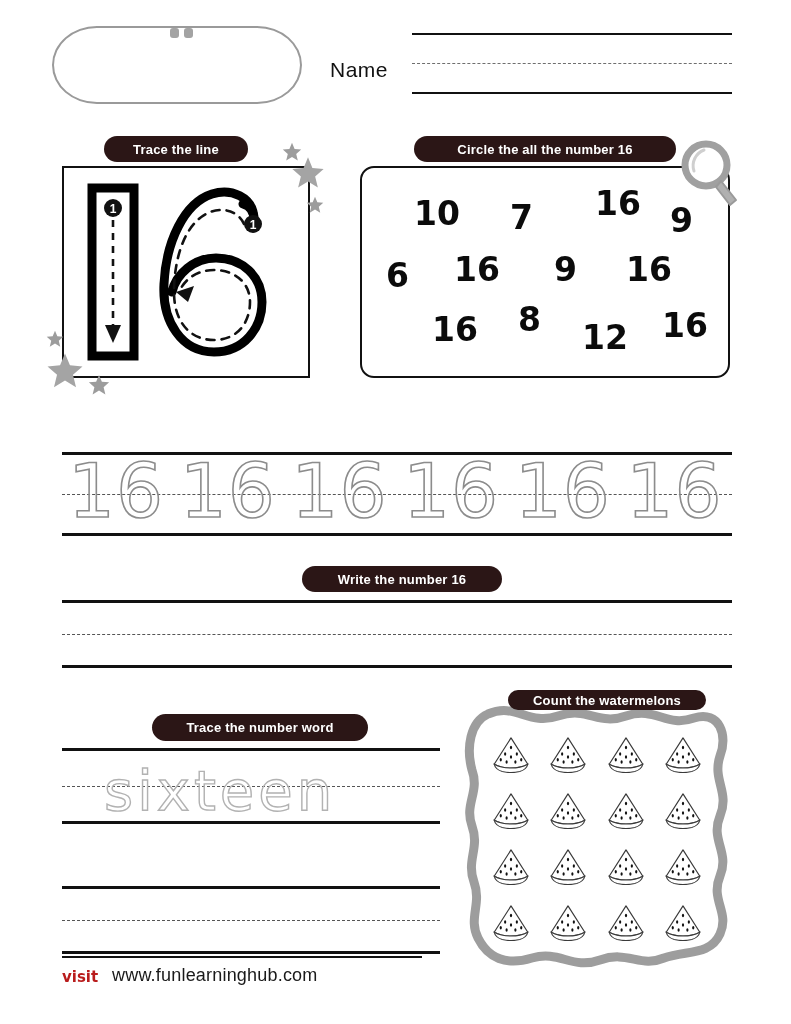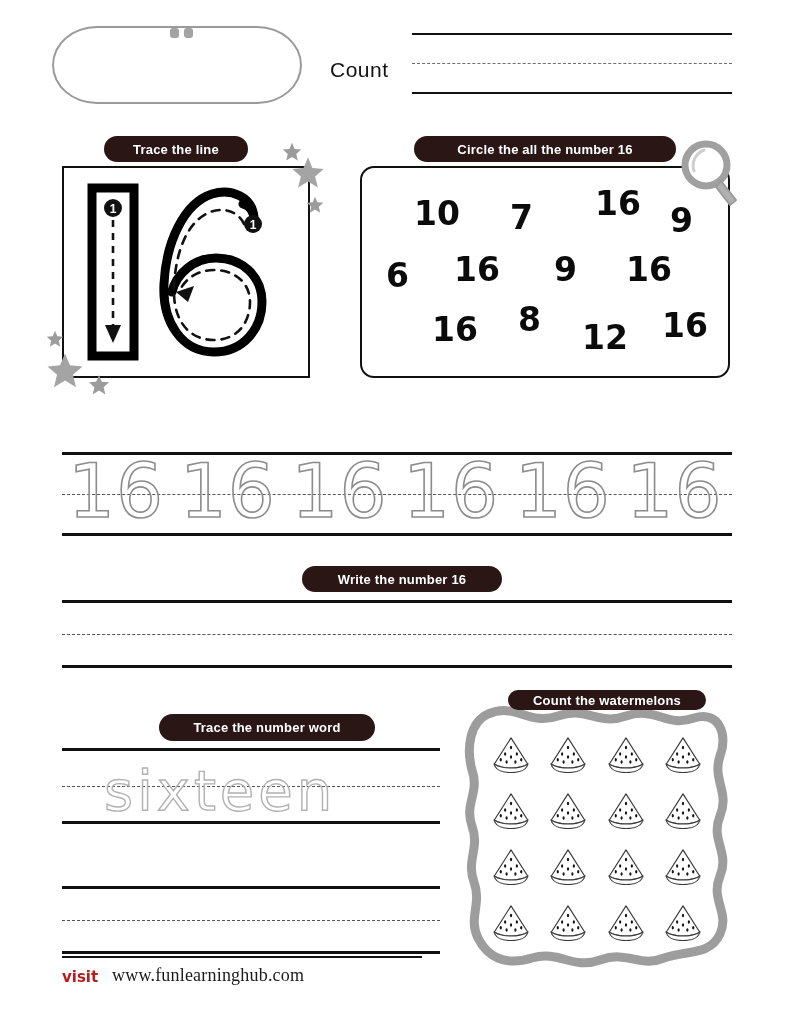--- a/index.html
+++ b/index.html
@@ -123,36 +123,36 @@
   
   .footer-rule { position:absolute; left:62px; top:956px; width:360px; border-top:2.5px solid #111; }
   .footer-visit {
     position:absolute; left:62px; top:968px;
     font-size:15px; font-weight:bold; color:#b91c1c;
     font-family:"DejaVu Sans", sans-serif;
   }
   .footer-url {
     position:absolute; left:112px; top:965px;
     font-size:18px; color:#1a1a1a;
-    font-family:Liberation Serif, serif;
+    font-family:Liberation Sans, sans-serif;
     letter-spacing:.2px;
   }
 </style>
 </head>
 <body>
 
 <div class="page">
 
   <div class="title-wrap">
     <div class="title-wavy"></div>
     <div class="title-nub a"></div>
     <div class="title-nub b"></div>
   </div>
 
-  <div class="name-label">Count</div>
+  <div class="name-label">Name</div>
   <div class="rule solid" style="left:412px; top:33px; width:320px;"></div>
   <div class="rule dashed" style="left:412px; top:63px; width:320px;"></div>
   <div class="rule solid" style="left:412px; top:92px; width:320px;"></div>
 
   <div class="badge" style="left:104px; top:136px; width:144px; height:26px; font-size:13px;">Trace the line</div>
 
   <div class="box" style="left:62px; top:166px; width:248px; height:212px;"></div>
 
   <div class="star" style="left:282px; top:142px; width:20px; height:20px;">
     <svg viewBox="0 0 100 100" width="20" height="20">
@@ -273,21 +273,21 @@
   </div>
 
   <div class="badge" style="left:302px; top:566px; width:200px; height:26px; font-size:13px;">Write the number 16</div>
 
   <div class="band" style="left:62px; top:600px; width:670px; height:68px;">
     <div class="top"></div>
     <div class="mid"></div>
     <div class="bottom"></div>
   </div>
 
-  <div class="badge" style="left:159px; top:714px; width:216px; height:27px; font-size:13px;">Trace the number word</div>
+  <div class="badge" style="left:152px; top:714px; width:216px; height:27px; font-size:13px;">Trace the number word</div>
 
   <div class="band" style="left:62px; top:748px; width:378px; height:76px;">
     <div class="top"></div>
     <div class="mid"></div>
     <div class="bottom"></div>
   </div>
   <div class="dotword" style="left:104px; top:758px;">sixteen</div>
 
 
   <div class="band" style="left:62px; top:886px; width:378px; height:68px;">

